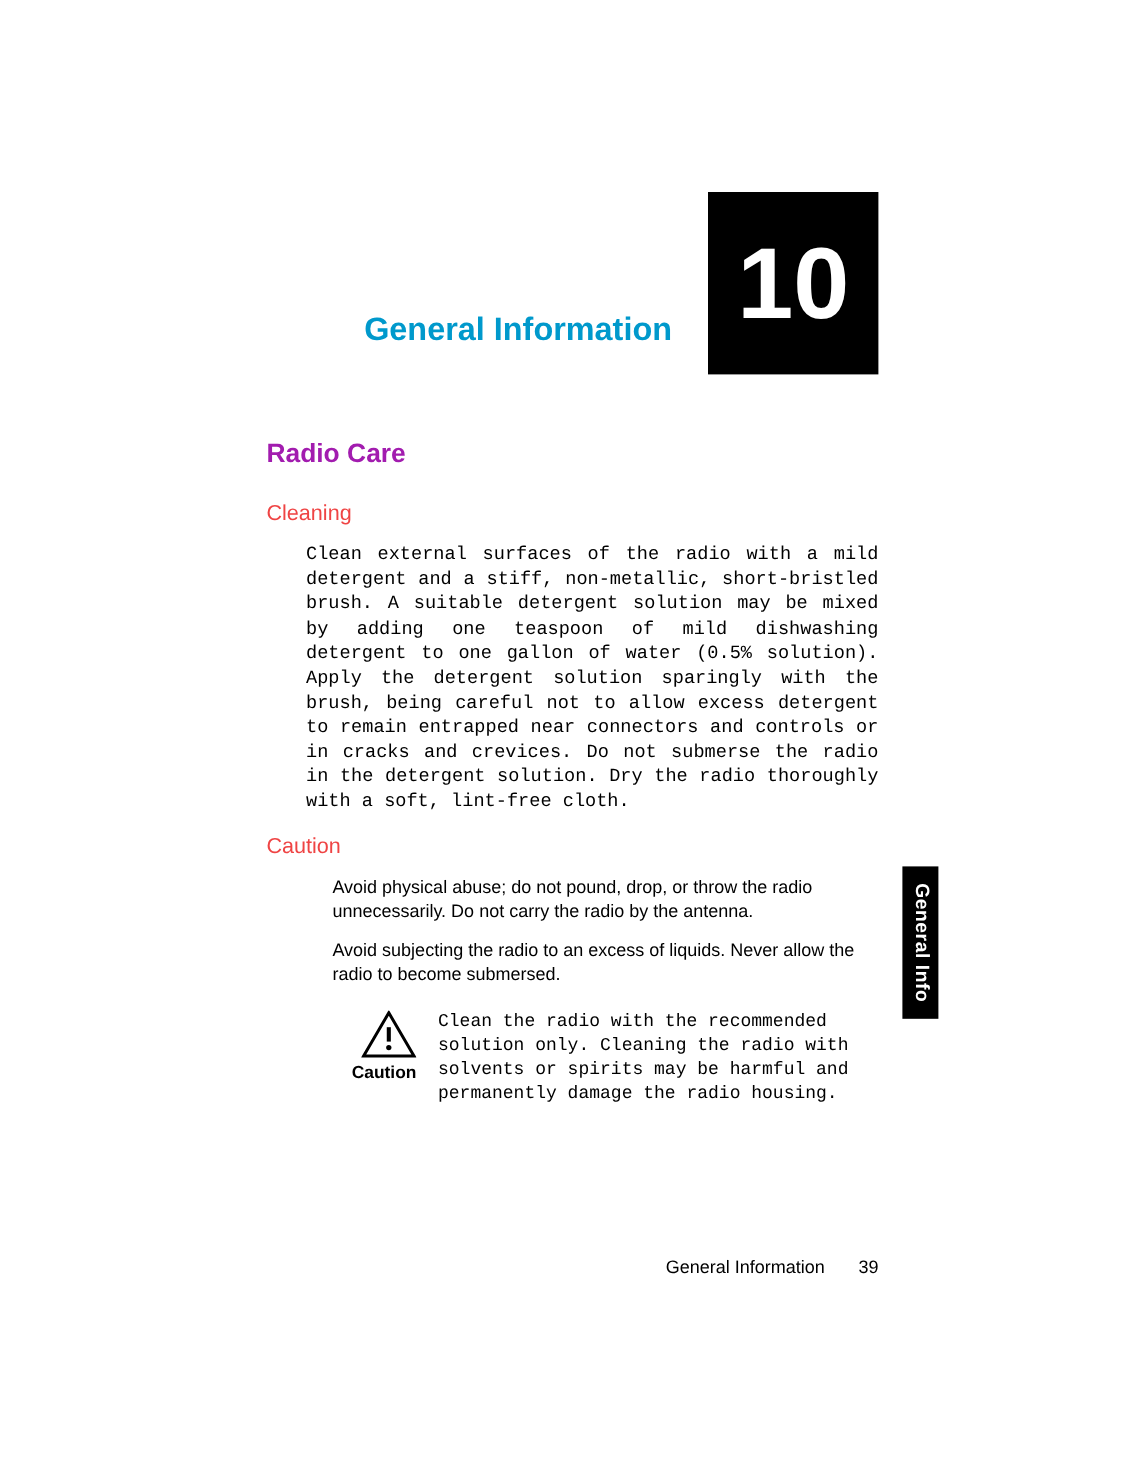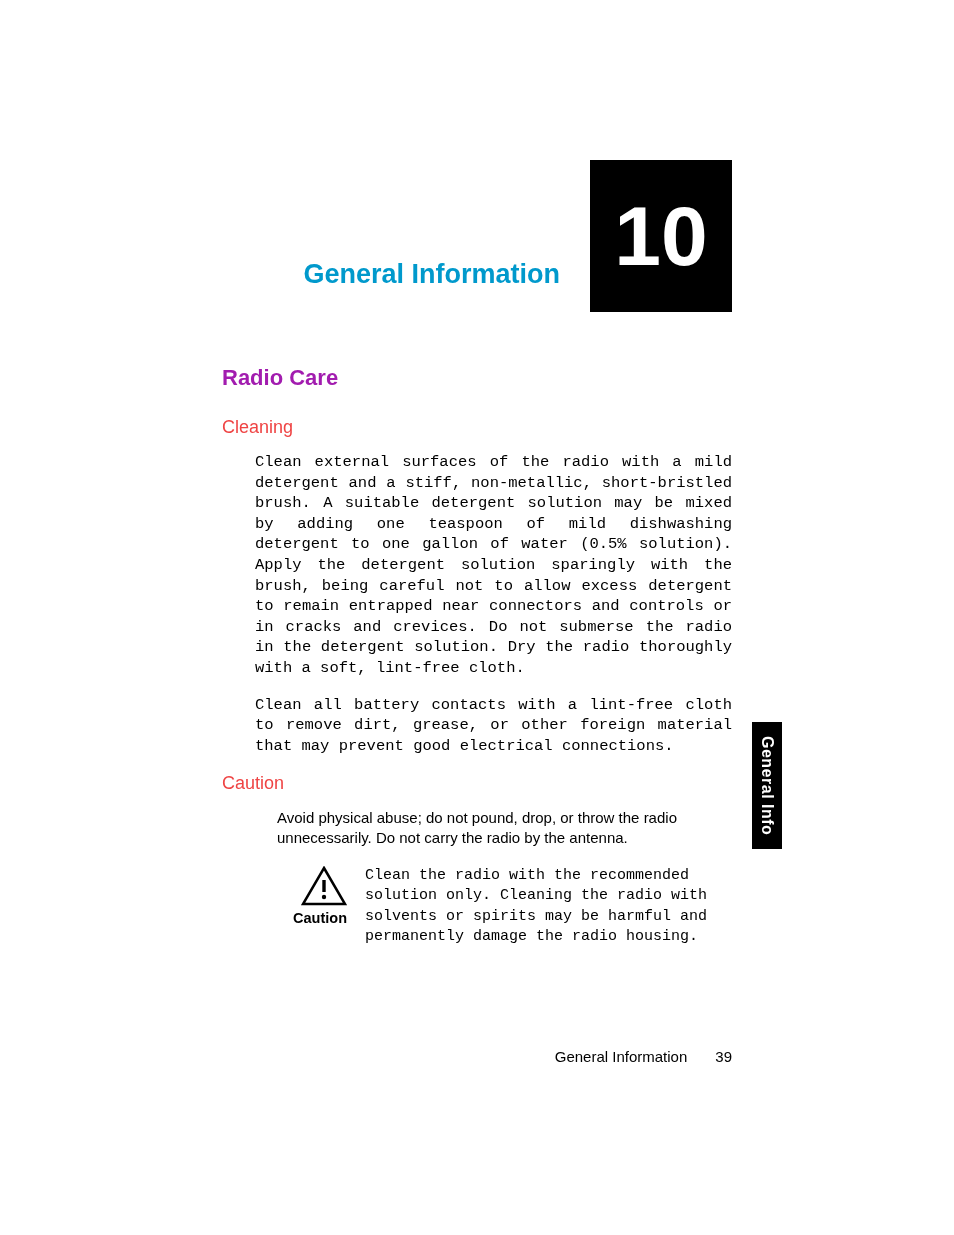--- a/index.html
+++ b/index.html
@@ -138,25 +138,25 @@
 <div class="chapter-header">
   <div class="chapter-title">General Information</div>
   <div class="chapter-number-box">10</div>
 </div>
 
 <div class="content">
   <div class="section-heading">Radio Care</div>
 
   <div class="subsection-heading">Cleaning</div>
   <p class="body-para">Clean external surfaces of the radio with a mild detergent and a stiff, non-metallic, short-bristled brush. A suitable detergent solution may be mixed by adding one teaspoon of mild dishwashing detergent to one gallon of water (0.5% solution). Apply the detergent solution sparingly with the brush, being careful not to allow excess detergent to remain entrapped near connectors and controls or in cracks and crevices. Do not submerse the radio in the detergent solution. Dry the radio thoroughly with a soft, lint-free cloth.</p>
-  <p class="body-para">Clean all battery contacts with a lint-free cloth to remove dirt, grease, or other foreign material that may prevent good electrical connections.</p>
 
   <div class="handling-section">
     <div class="subsection-heading">Caution</div>
     <p class="handling-para">Avoid physical abuse; do not pound, drop, or throw the radio unnecessarily. Do not carry the radio by the antenna.</p>
+    <p class="handling-para">Avoid subjecting the radio to an excess of liquids. Never allow the radio to become submersed.</p>
 
     <div class="caution-block">
       <div class="caution-icon-col">
         <svg class="caution-icon" viewBox="0 0 46 40">
           <path d="M23 2 L44 38 L2 38 Z" fill="none" stroke="#000" stroke-width="2.5"></path>
           <rect x="21.3" y="14" width="3.4" height="12" fill="#000"></rect>
           <circle cx="23" cy="31" r="2.2" fill="#000"></circle>
         </svg>
         <div class="caution-label">Caution</div>
       </div>

